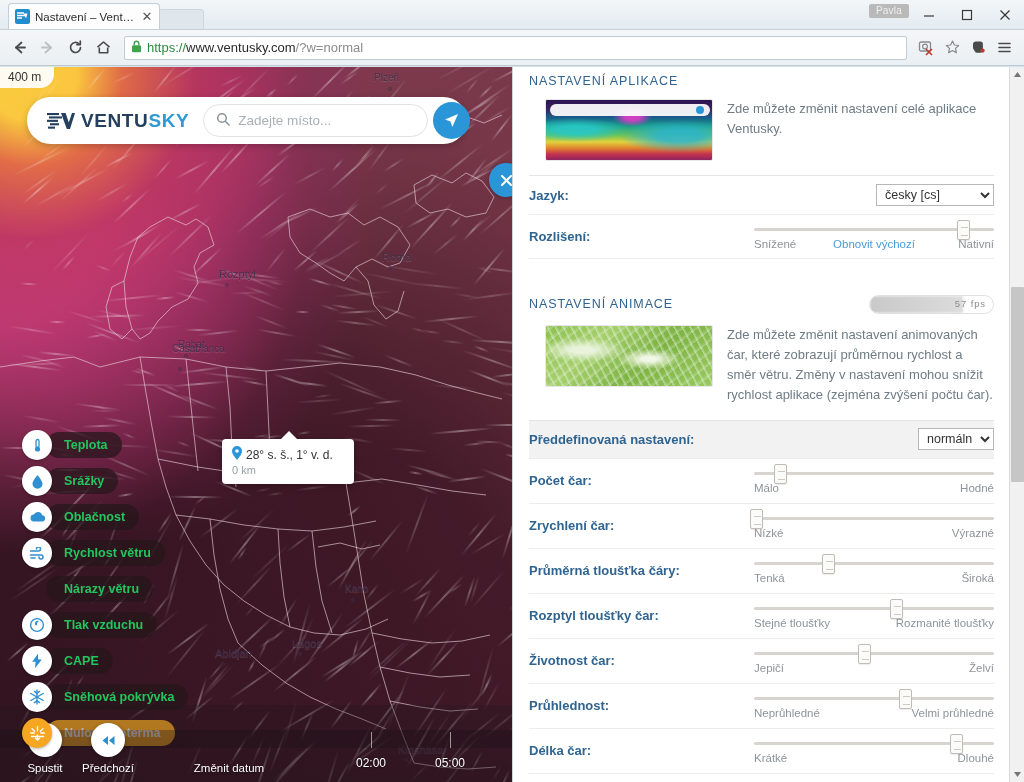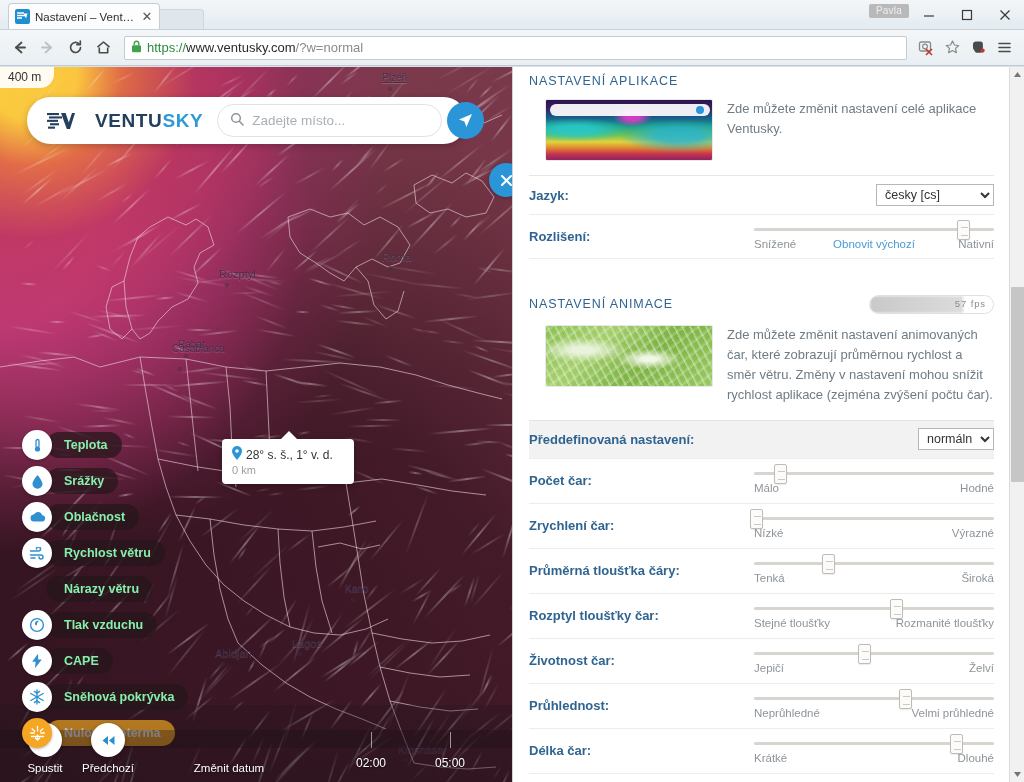--- a/index.html
+++ b/index.html
@@ -117,21 +117,21 @@
     position: absolute; left: 0; top: 0; background: rgba(255,255,255,.92);
     border-radius: 0 0 14px 0; padding: 3px 13px 4px 8px;
     font-size: 12px; color: #333;
   }
 
   .searchbar {
     position: absolute; left: 27px; top: 30px; width: 440px; height: 47px;
     background: #fff; border-radius: 24px; display: flex; align-items: center;
     padding: 0 5px 0 20px; box-shadow: 0 2px 7px rgba(0,0,0,.22);
   }
-  .logo { display: flex; align-items: center; gap: 20px; margin-right: 14px; }
+  .logo { display: flex; align-items: center; gap: 6px; margin-right: 14px; }
   .logo-text { font-size: 19px; font-weight: bold; letter-spacing: .6px; }
   .logo-text .a { color: #24405e; }
   .logo-text .b { color: #2f9ad6; }
   .search-input-wrap {
     flex: 1; height: 33px; border: 1px solid #dfe3e6; border-radius: 18px;
     display: flex; align-items: center; padding: 0 12px; gap: 8px;
   }
   .search-input-wrap input {
     border: none; outline: none; flex: 1; font-size: 13.5px; color: #333;
     font-family: "Liberation Sans", sans-serif; background: transparent;
@@ -168,21 +168,21 @@
     display: flex; align-items: center; height: 30px; margin-bottom: 6px;
     cursor: pointer; position: relative;
   }
   .layer-ico {
     width: 30px; height: 30px; border-radius: 50%; background: #fff;
     display: flex; align-items: center; justify-content: center;
     flex: 0 0 30px; z-index: 2; box-shadow: 0 1px 3px rgba(0,0,0,.3);
   }
   .layer-ico.hidden { background: transparent; box-shadow: none; }
   .layer-lbl {
-    margin-left: -6px; background: rgba(38,22,26,.72); color: #86efac;
+    margin-left: -6px; background: rgba(38,22,26,.72); color: #22c55e;
     font-size: 12.5px; font-weight: bold; height: 26px; line-height: 26px;
     padding: 0 14px 0 18px; border-radius: 13px; white-space: nowrap;
   }
   .layer.active .layer-ico { background: #f5a623; }
   .layer.active .layer-lbl { background: #f5a623; color: #fff; }
 
   
   .timebar {
     position: absolute; left: 0; bottom: 0; width: 512px; height: 77px;
     background: linear-gradient(rgba(30,20,26,.28), rgba(30,20,26,.42));
@@ -862,21 +862,21 @@
         <path d="M380 600 L410 606 L440 610 L470 608"></path>
         <path d="M390 634 L420 640 L450 644 L478 642"></path>
         <path d="M238 576 L262 598 L286 616 L310 630 L336 642 L362 652 L386 662"></path>
         <path d="M414 696 L440 700 L468 702 L496 700"></path>
         <path d="M0 300 L40 294 L74 290 L100 300"></path>
         <path d="M440 56 L462 48 L484 56 L502 48"></path>
         <path d="M318 480 L340 476 L362 482 L380 478"></path>
       </svg>
 
       <div id="cities">
-          <div class="city sm" style="left: 382px; top: 5px; text-decoration: underline;">Plzeň</div>
+          <div class="city sm" style="left: 374px; top: 5px;">Plzeň</div>
           <div class="city-dot" style="left: 388px; top: 20px;"></div>
           <div class="city" style="left: 219px; top: 201px;">Rozptyl</div>
           <div class="city-dot" style="left: 225px; top: 216px;"></div>
           <div class="city" style="left: 382px; top: 184px;">Roma</div>
           <div class="city-dot" style="left: 388px; top: 199px;"></div>
           <div class="city sm" style="left: 178px; top: 272px;">Rabat</div>
           <div class="city-dot" style="left: 184px; top: 287px;"></div>
           <div class="city sm" style="left: 172px; top: 276px;">Casablanca</div>
           <div class="city-dot" style="left: 178px; top: 300px;"></div>
           <div class="city" style="left: 215px; top: 580px;">Abidjan</div>

